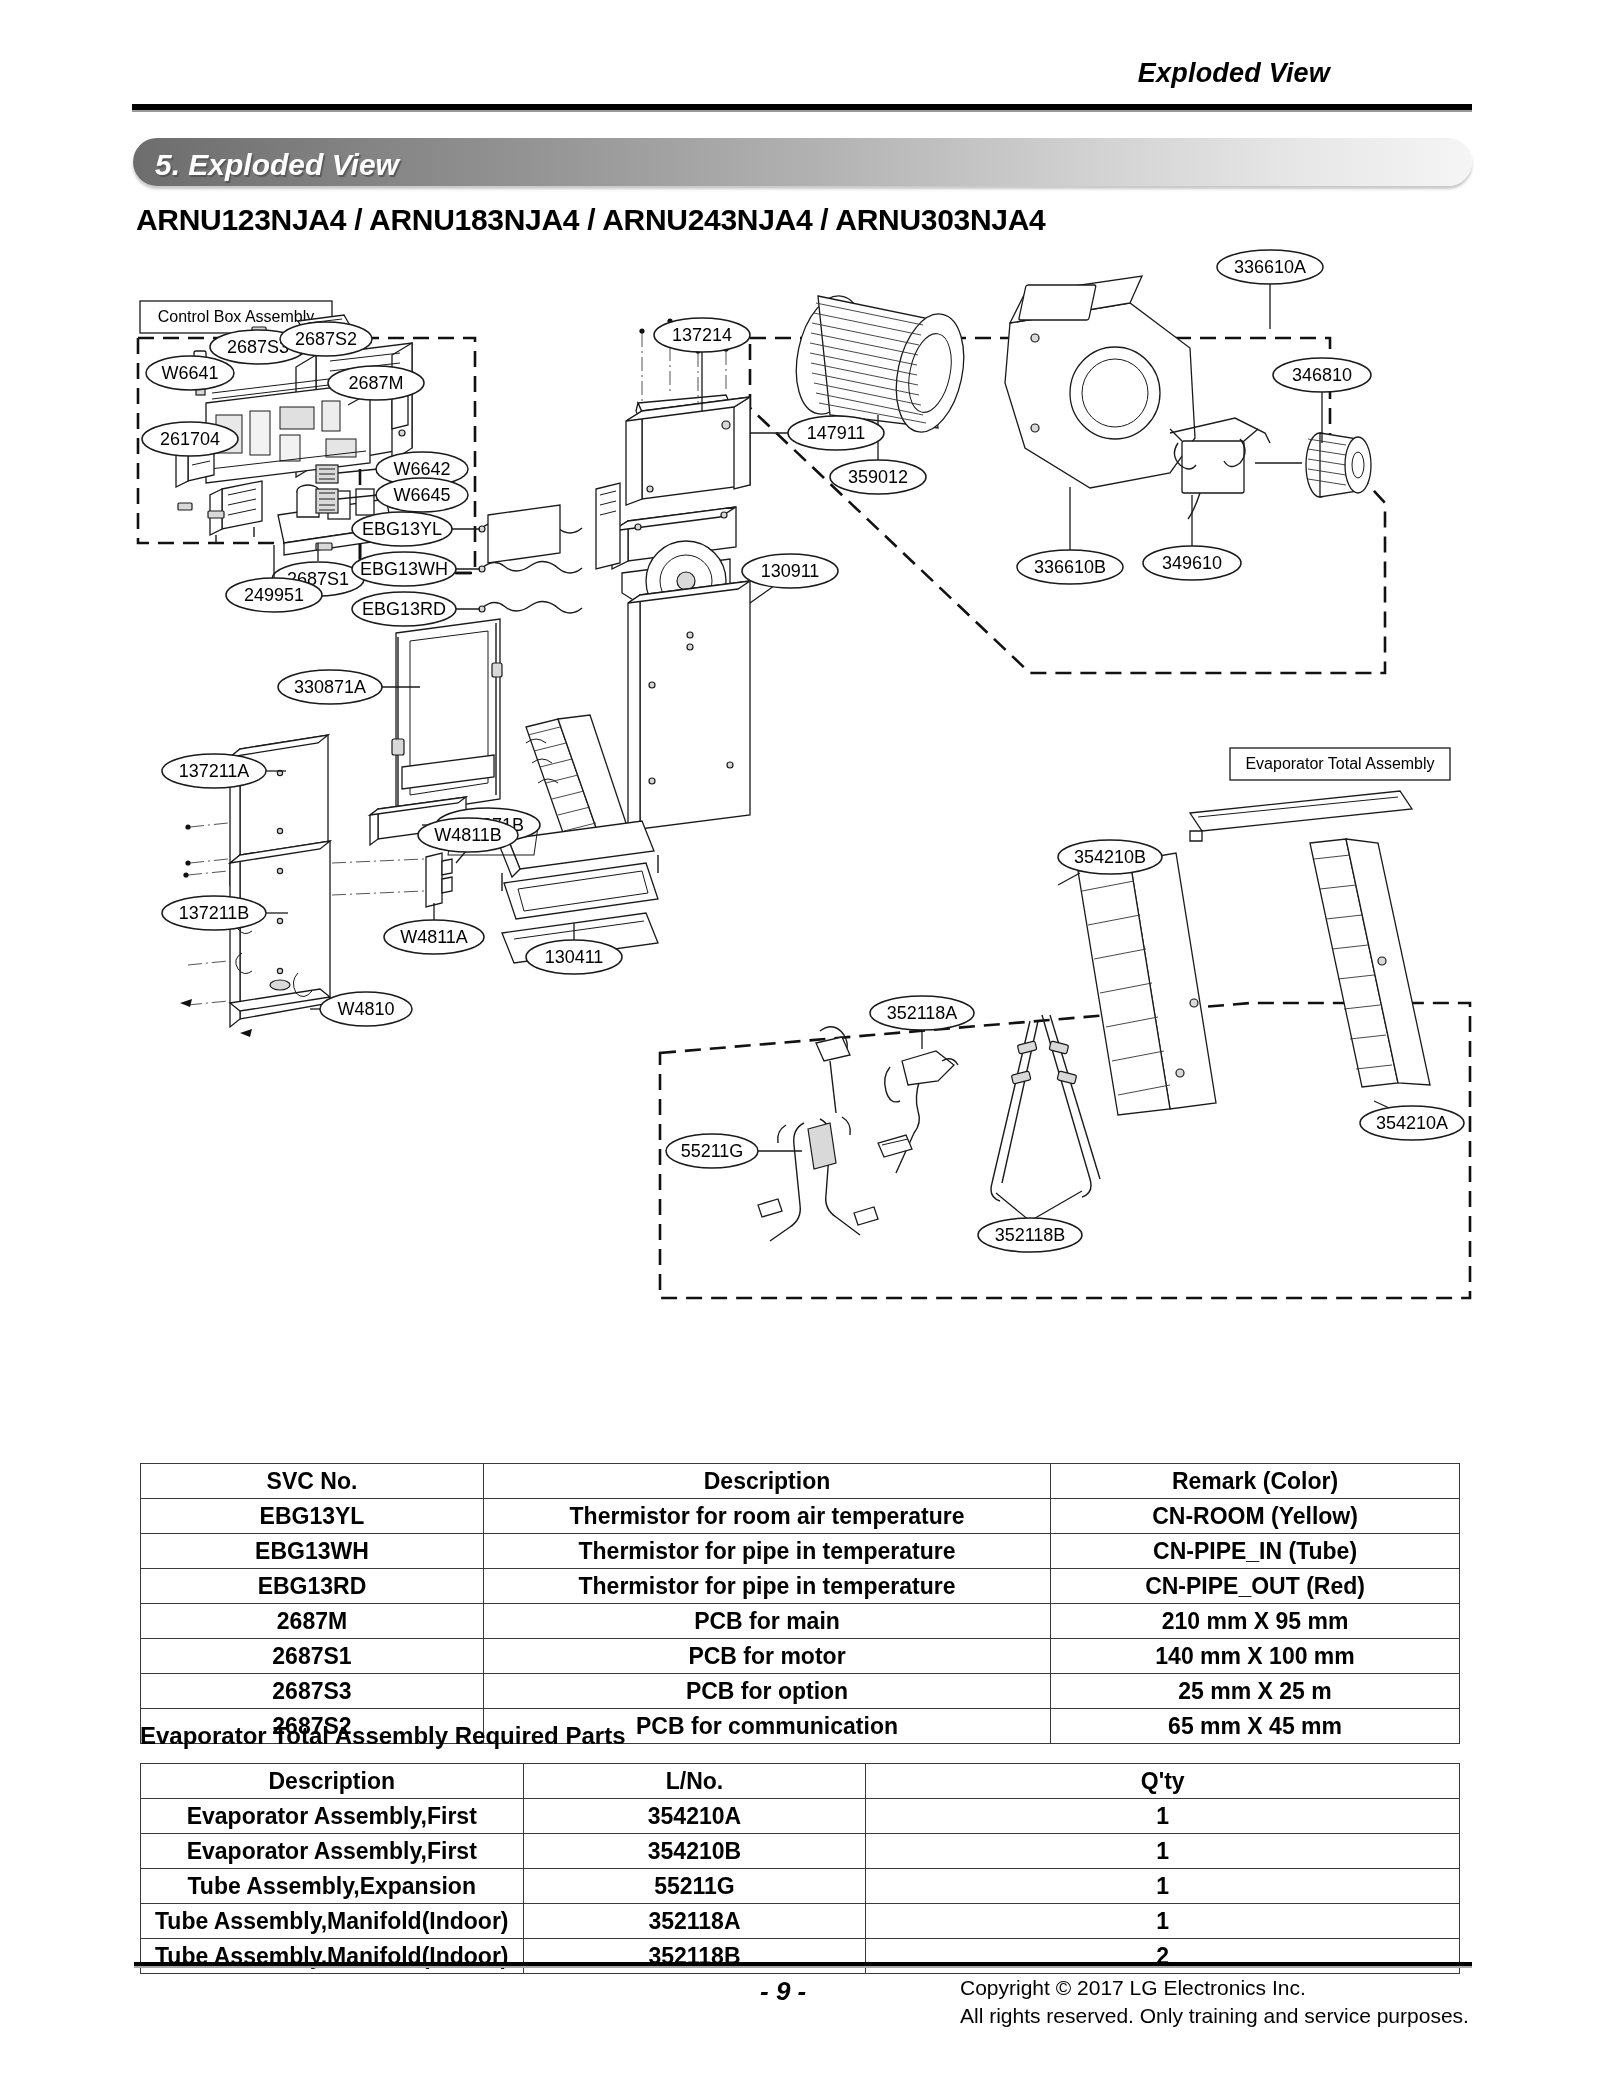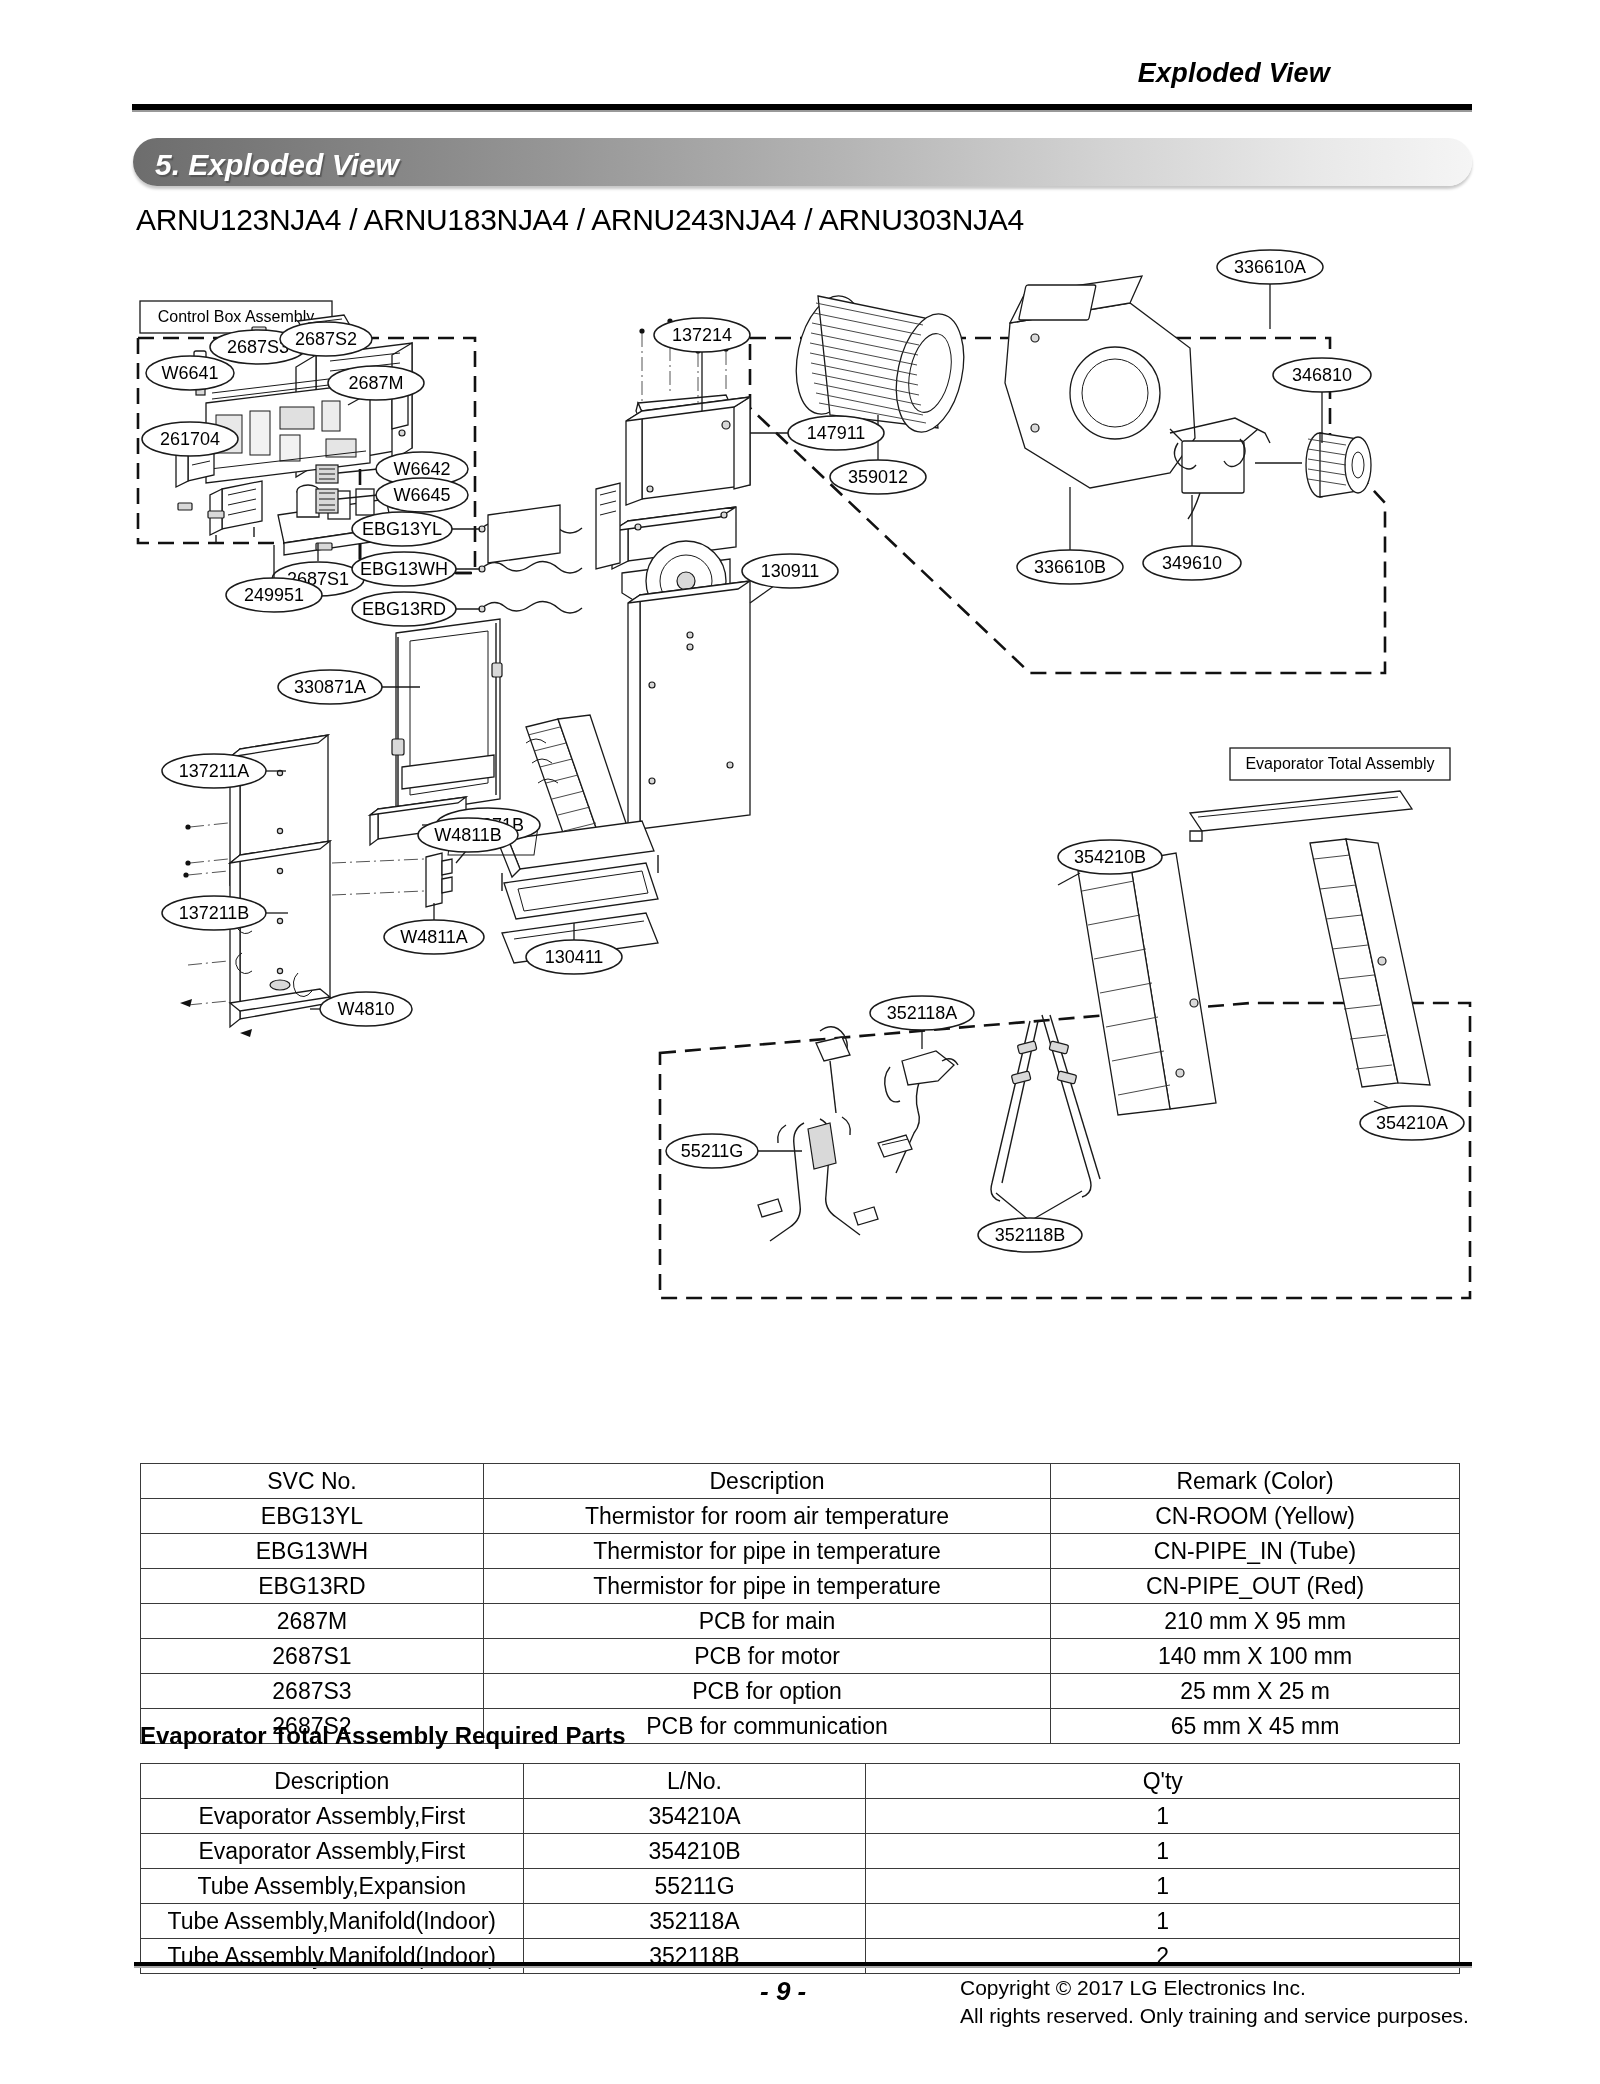--- a/index.html
+++ b/index.html
@@ -68,21 +68,21 @@
     white-space: nowrap;
     text-align: right;
   }
 
   
   .model-line {
     position: absolute;
     left: 136px;
     top: 203px;
     font-size: 30px;
-    font-weight: normal;
+    font-weight: bold;
     letter-spacing: -0.3px;
     white-space: nowrap;
   }
 
   
   .diagram {
     position: absolute;
     left: 130px;
     top: 243px;
     width: 1345px;
@@ -92,21 +92,21 @@
 
   
   .tbl {
     position: absolute;
     border-collapse: collapse;
     font-size: 23px;
   }
   .tbl td, .tbl th {
     border: 1.5px solid #3a3a3a;
     text-align: center;
-    font-weight: normal;
+    font-weight: bold;
     padding: 3px 4px;
     height: 28px;
     line-height: 1.05;
     white-space: nowrap;
   }
   #table-svc {
     left: 140px;
     top: 1463px;
     width: 1320px;
   }

